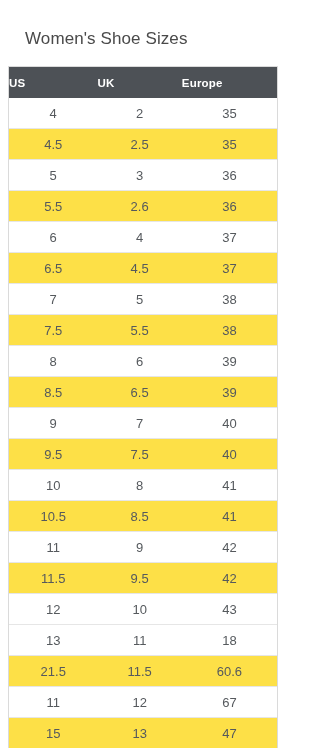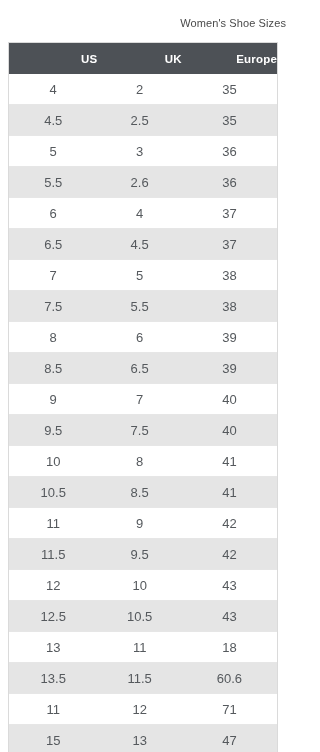--- a/index.html
+++ b/index.html
@@ -13,64 +13,63 @@
     font-family: "Liberation Sans", sans-serif;
     overflow: hidden;
   }
   .page {
     width: 286px;
     height: 752px;
     position: relative;
     box-sizing: border-box;
   }
   .page-title {
-    font-size: 11px;
+    font-size: 17px;
     color: #4a4a4a;
     font-weight: 400;
-    margin: 0;
+    margin: 16px;
     padding: 12px 0 0 9px;
     line-height: 22px;
     letter-spacing: 0.1px;
-    text-align: right;
   }
   .size-table-wrap {
     margin: 8px 8px 0 8px;
     border: 1px solid #dadada;
     border-bottom: none;
     box-sizing: border-box;
   }
   table.size-table {
     width: 100%;
     border-collapse: collapse;
     table-layout: fixed;
   }
   table.size-table thead th {
     background: #4d5156;
     color: #ffffff;
     font-size: 11.5px;
     font-weight: bold;
     height: 31px;
     padding: 0;
-    text-align: right;
+    text-align: left;
     letter-spacing: 0.2px;
   }
   table.size-table tbody td {
     height: 30px;
     padding: 0;
     text-align: center;
     font-size: 13px;
     color: #55595d;
     font-weight: 400;
     border-bottom: 1px solid #e6e6e6;
   }
   table.size-table tbody tr.odd-row td {
     background: #ffffff;
   }
   table.size-table tbody tr.even-row td {
-    background: #e5e5e5;
+    background: #fde047;
   }
   table.size-table tbody tr:last-child td {
     border-bottom: none;
   }
   col.col-us { width: 33.0%; }
   col.col-uk { width: 31.5%; }
   col.col-eu { width: 35.5%; }
 </style>
 </head>
 <body>
@@ -172,39 +171,34 @@
           <tr class="even-row">
             <td>11.5</td>
             <td>9.5</td>
             <td>42</td>
           </tr>
           <tr class="odd-row">
             <td>12</td>
             <td>10</td>
             <td>43</td>
           </tr>
-          <tr class="even-row">
-            <td>12.5</td>
-            <td>10.5</td>
-            <td>43</td>
-          </tr>
           <tr class="odd-row">
             <td>13</td>
             <td>11</td>
             <td>18</td>
           </tr>
           <tr class="even-row">
-            <td>13.5</td>
+            <td>21.5</td>
             <td>11.5</td>
             <td>60.6</td>
           </tr>
           <tr class="odd-row">
             <td>11</td>
             <td>12</td>
-            <td>71</td>
+            <td>67</td>
           </tr>
           <tr class="even-row">
             <td>15</td>
             <td>13</td>
             <td>47</td>
           </tr>
         </tbody>
     </table>
   </div>
 

